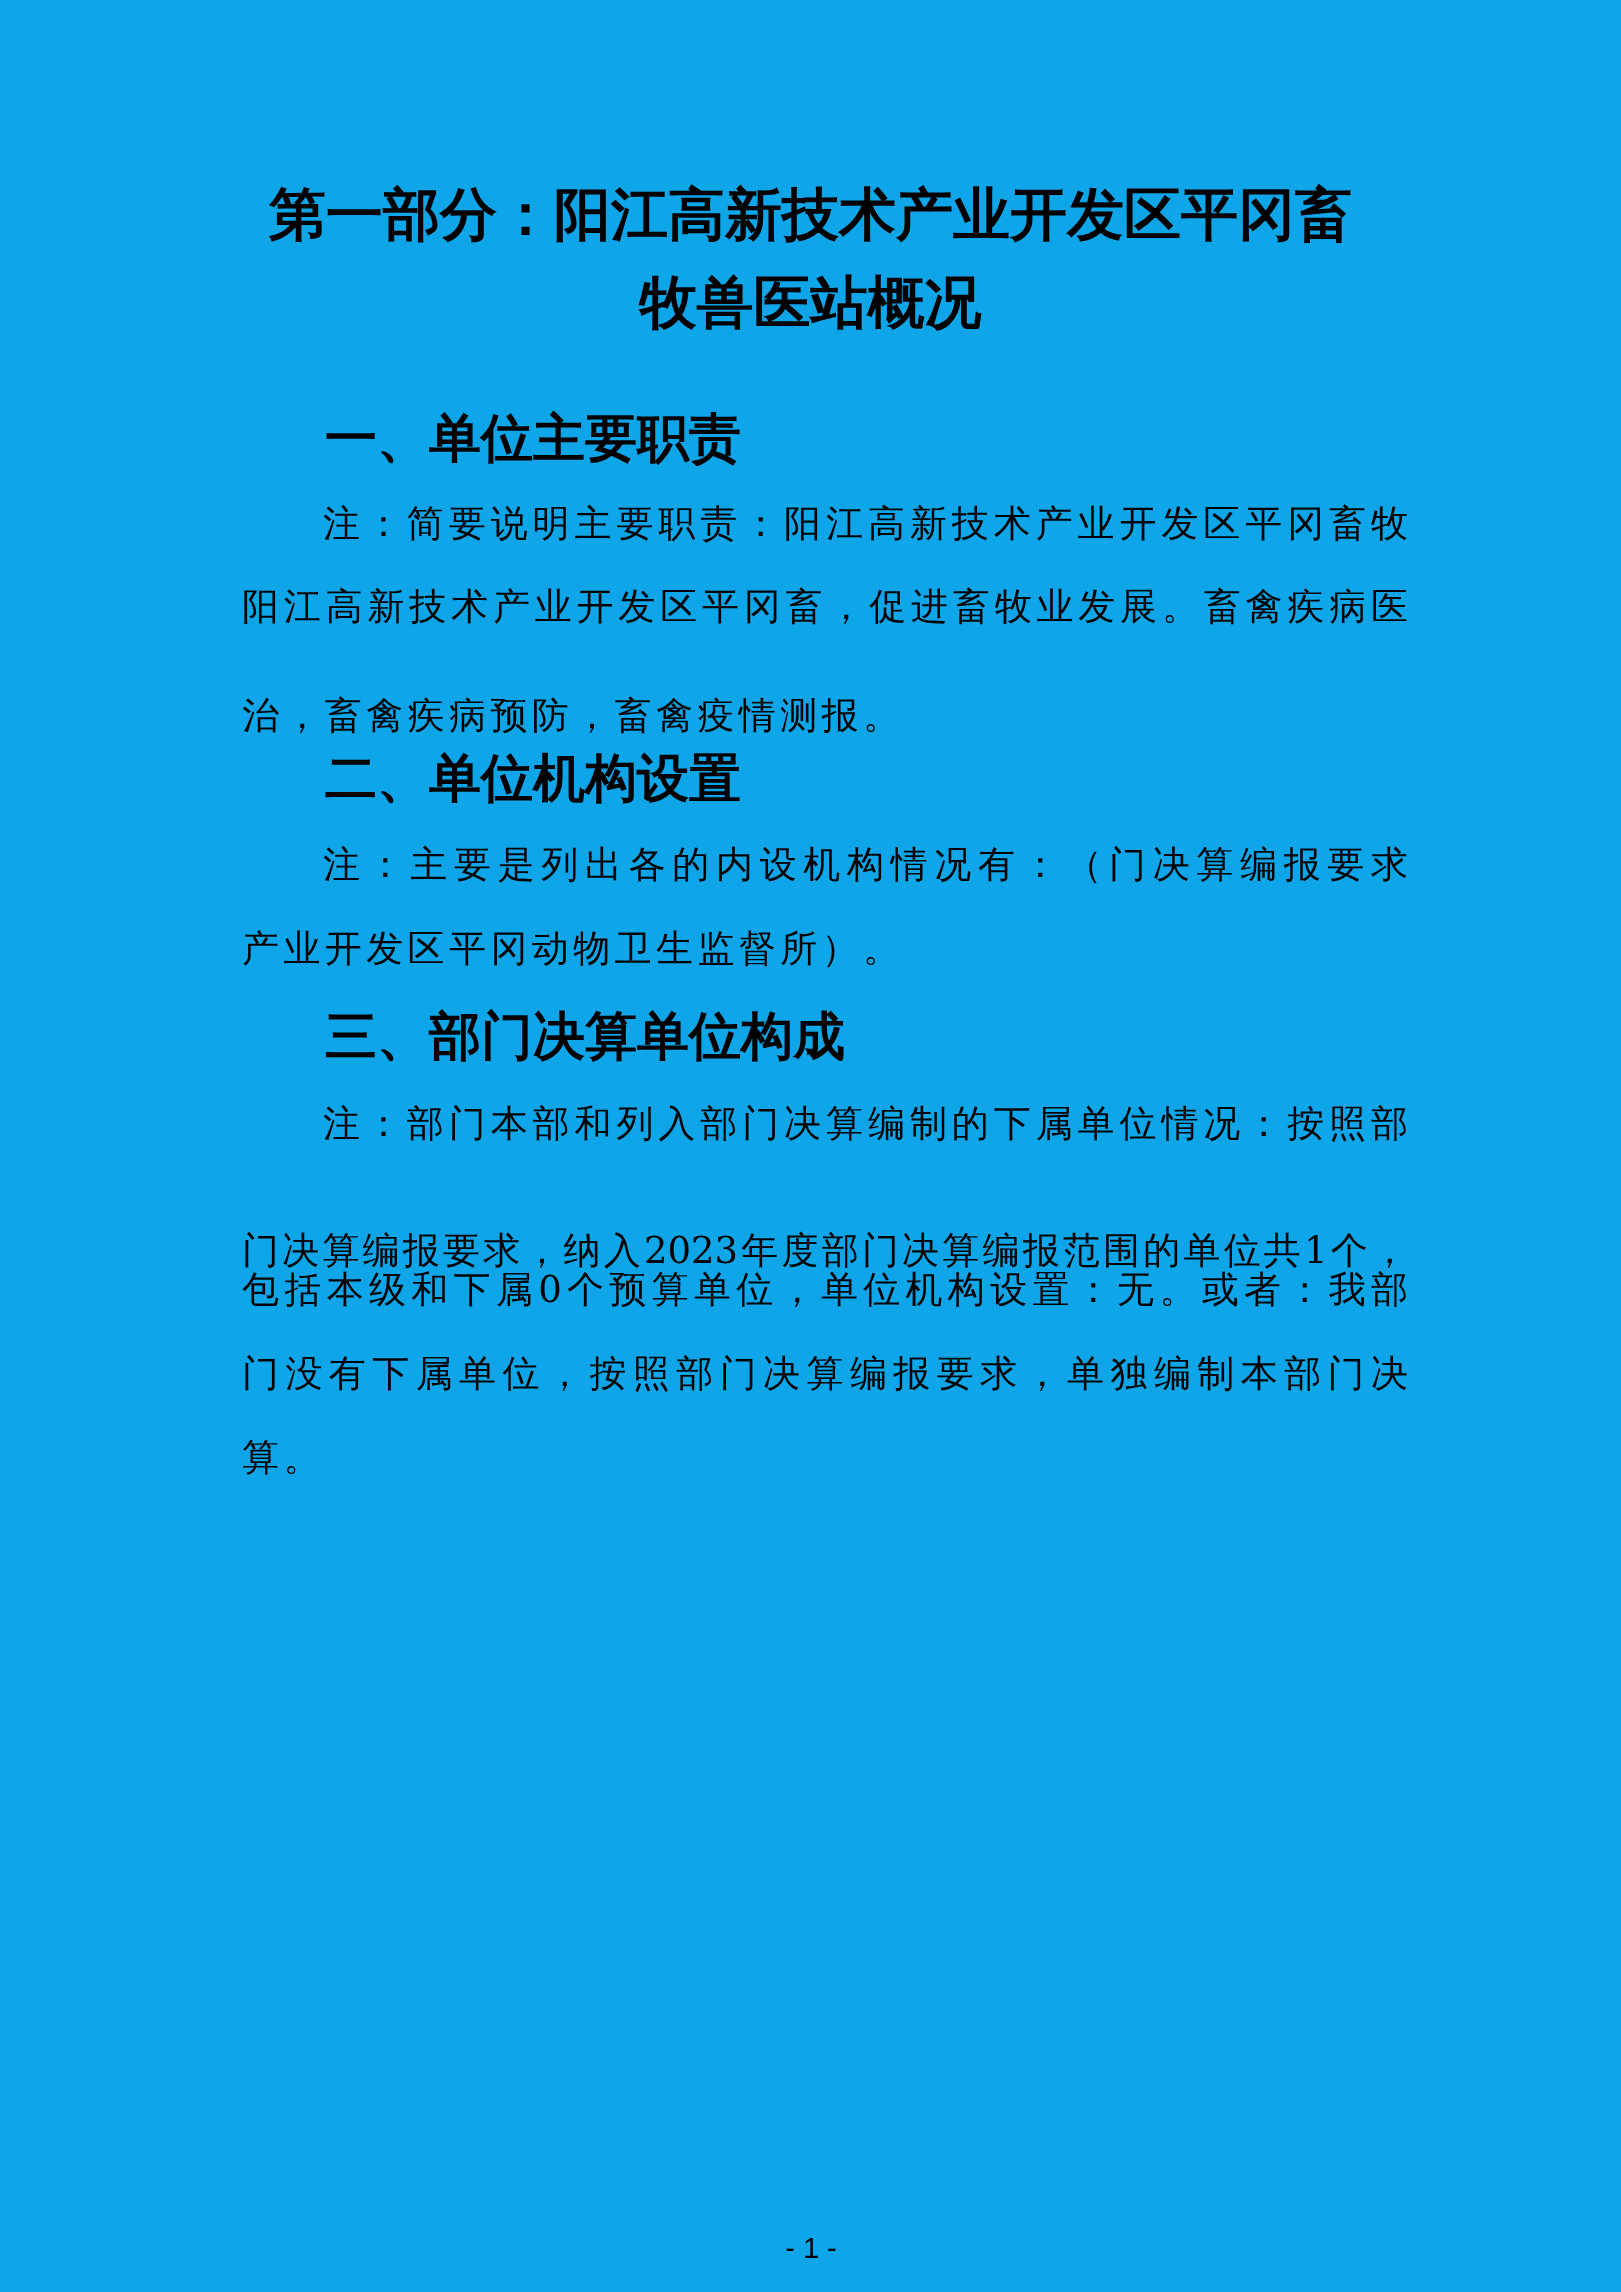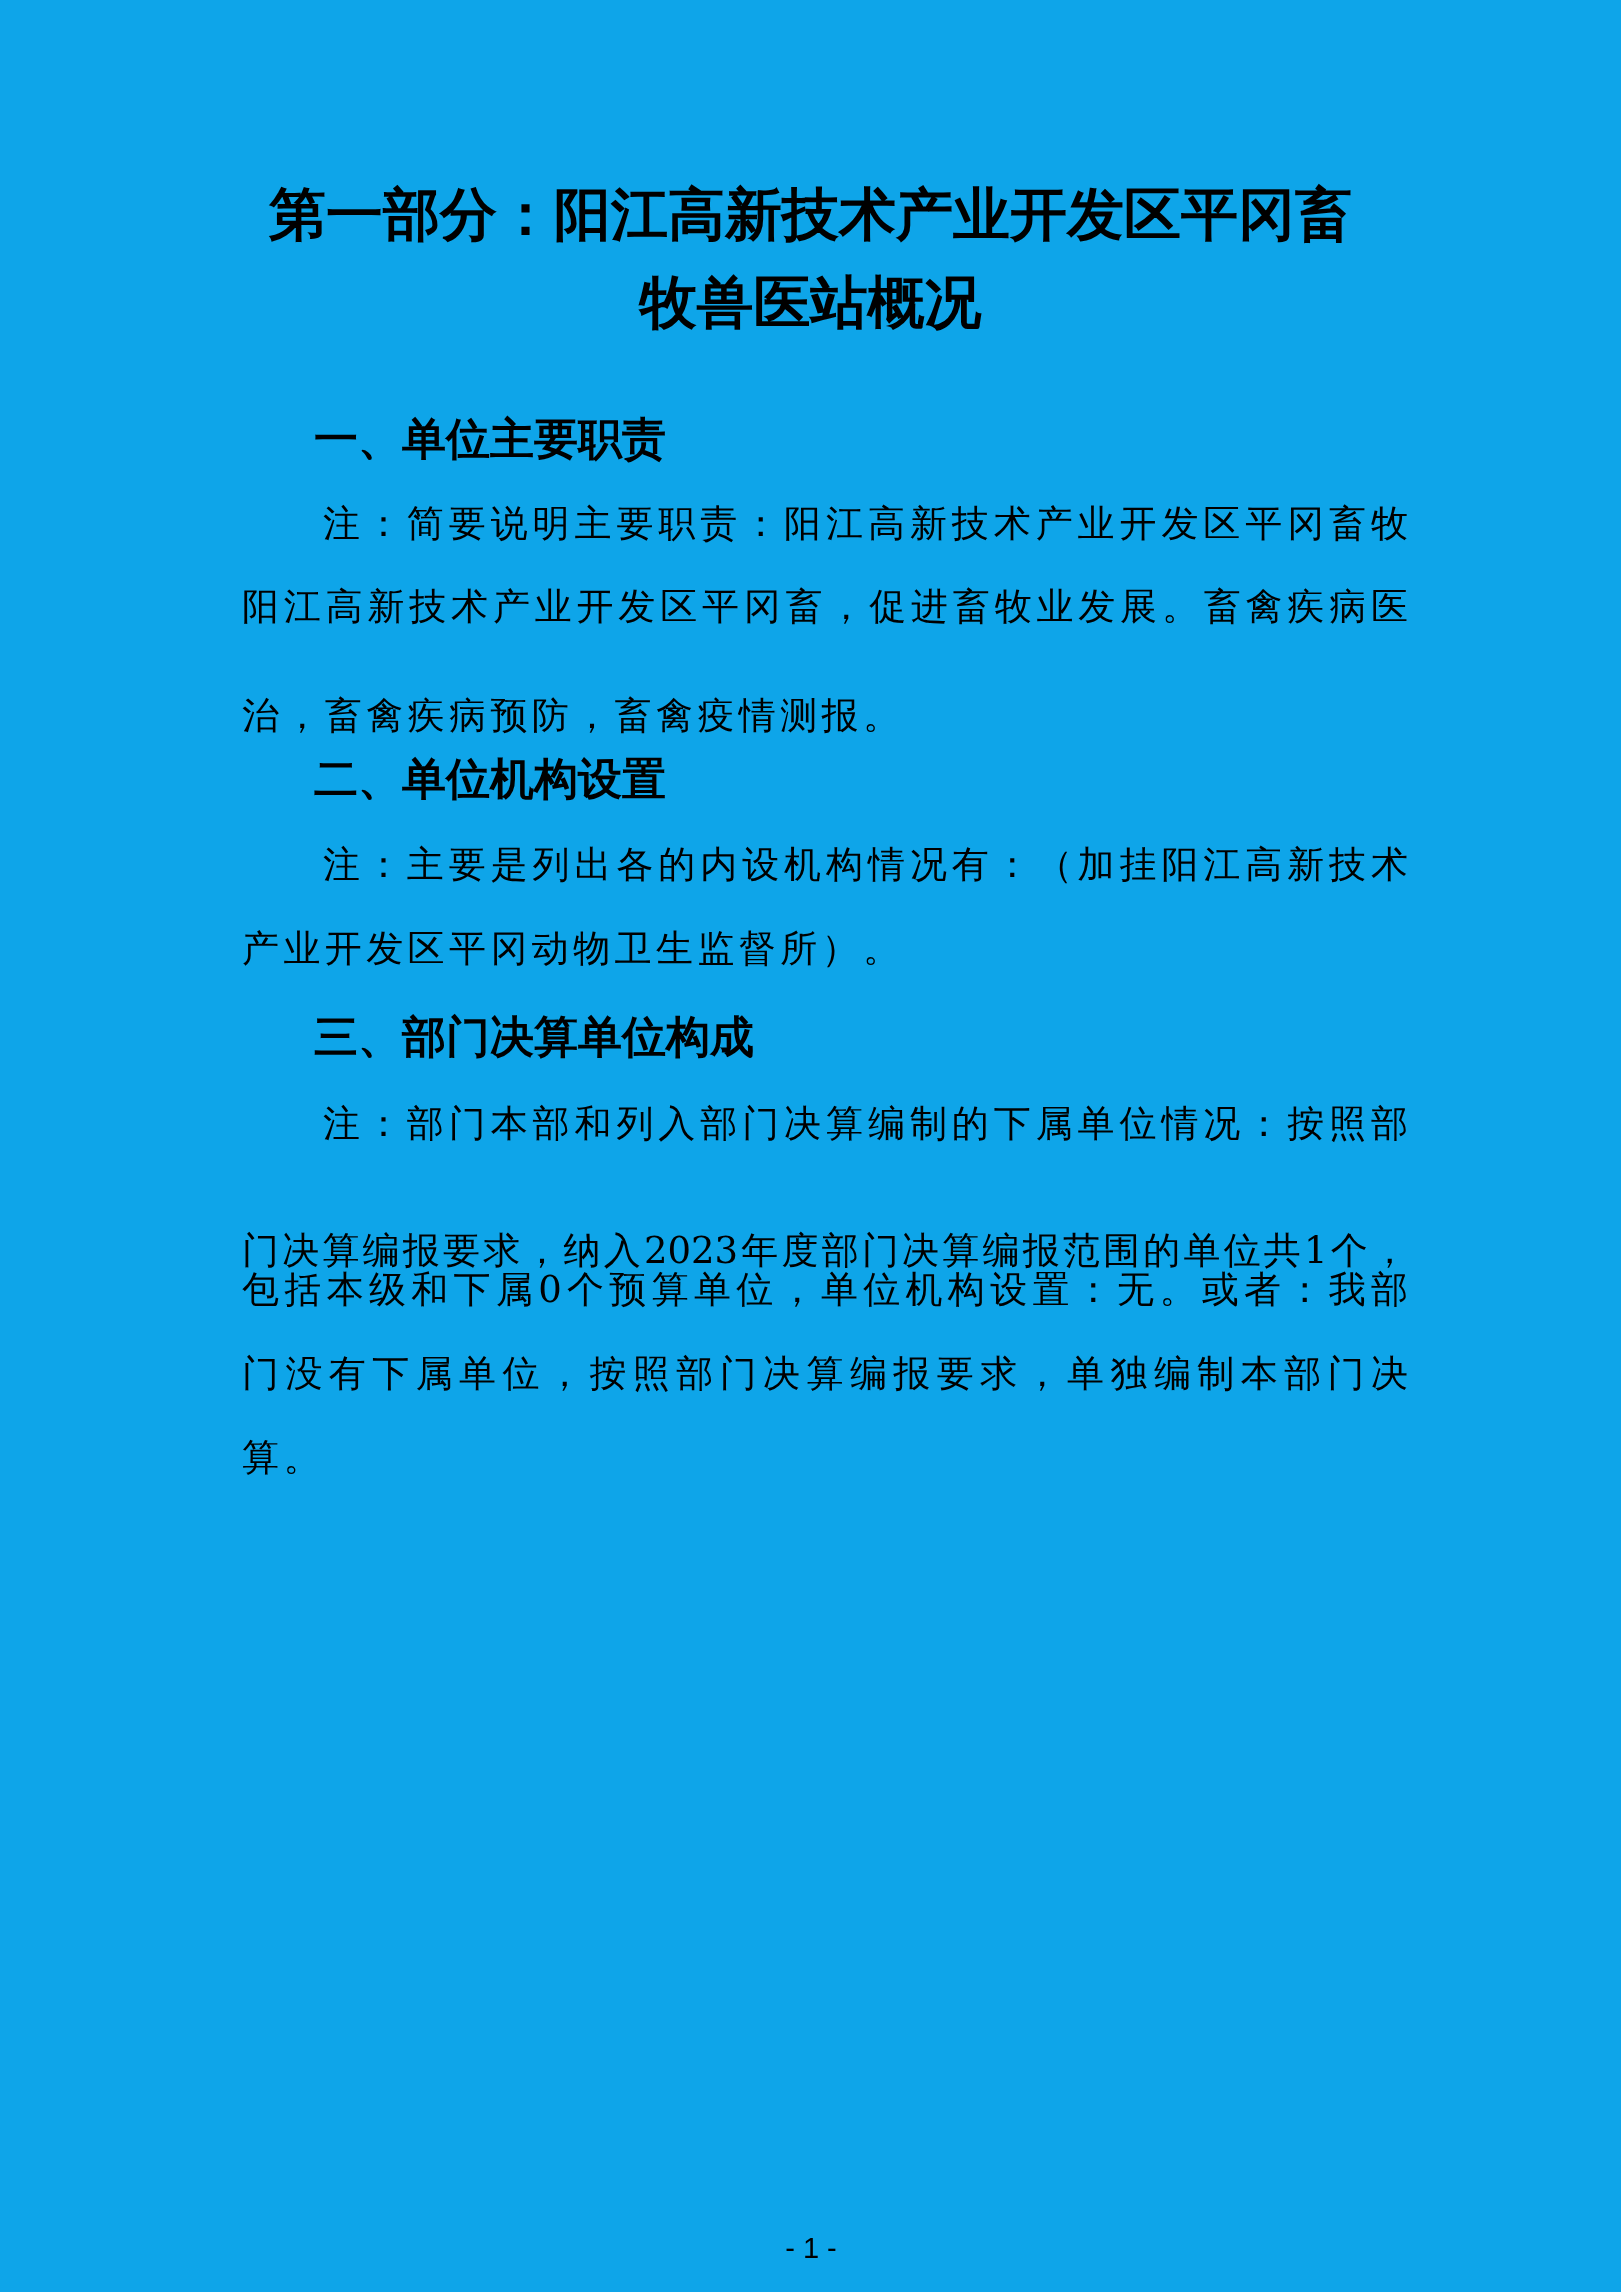--- a/index.html
+++ b/index.html
@@ -5,23 +5,23 @@
   html, body { margin: 0; padding: 0; background: #ffffff; }
   body { width: 1621px; height: 2293px; position: relative; overflow: hidden; color: #000; }
   .page { position: absolute; left: 0; top: 0; width: 1621px; height: 2293px; background: #0ea5e9; }
   .title {
     position: absolute; left: 196px; width: 1229px; text-align: center;
     font-family: "DejaVu Sans", "Liberation Sans", sans-serif; font-weight: bold;
     font-size: 57px; line-height: 88px; letter-spacing: 0px;
   }
   .title-line { display: block; height: 88px; white-space: nowrap; }
   .heading {
-    position: absolute; left: 314px;
+    position: absolute; left: 325px;
     font-family: "DejaVu Sans", "Liberation Sans", sans-serif; font-weight: bold;
-    font-size: 44px; line-height: 59px; white-space: nowrap;
+    font-size: 52px; line-height: 59px; white-space: nowrap;
   }
   .line {
     position: absolute; left: 242px; width: 1166px; height: 59px;
     font-family: "DejaVu Serif", "Liberation Serif", serif;
     font-size: 37px; line-height: 59px; white-space: nowrap;
     text-align: justify; text-align-last: justify;
   }
   .line.indent { left: 323px; width: 1085px; }
   .line.last { text-align: left; text-align-last: left; letter-spacing: 4.4px; }
   .pagenum {
@@ -38,21 +38,21 @@
     <span class="title-line">第一部分：阳江高新技术产业开发区平冈畜</span>
     <span class="title-line">牧兽医站概况</span>
   </div>
 
   <div class="heading" style="top:409px;">一、单位主要职责</div>
   <div class="line indent" style="top:494px;">注：简要说明主要职责：阳江高新技术产业开发区平冈畜牧</div>
   <div class="line" style="top:577px;">阳江高新技术产业开发区平冈畜，促进畜牧业发展。畜禽疾病医</div>
   <div class="line last" style="top:686px;text-align:right;">治，畜禽疾病预防，畜禽疫情测报。</div>
 
   <div class="heading" style="top:749px;">二、单位机构设置</div>
-  <div class="line indent" style="top:835px;">注：主要是列出各的内设机构情况有：（加挂阳江高新技术</div>
+  <div class="line indent" style="top:835px;">注：主要是列出各的内设机构情况有：（门决算编报要求</div>
   <div class="line last" style="top:919px;">产业开发区平冈动物卫生监督所）。</div>
 
   <div class="heading" style="top:1007px;">三、部门决算单位构成</div>
   <div class="line indent" style="top:1094px;">注：部门本部和列入部门决算编制的下属单位情况：按照部</div>
   <div class="line" style="top:1177px;margin-top:44px;">门决算编报要求，纳入2023年度部门决算编报范围的单位共1个，</div>
   <div class="line" style="top:1260px;">包括本级和下属0个预算单位，单位机构设置：无。或者：我部</div>
   <div class="line" style="top:1344px;">门没有下属单位，按照部门决算编报要求，单独编制本部门决</div>
   <div class="line last" style="top:1428px;">算。</div>
 
   <div class="pagenum">- 1 -</div>

